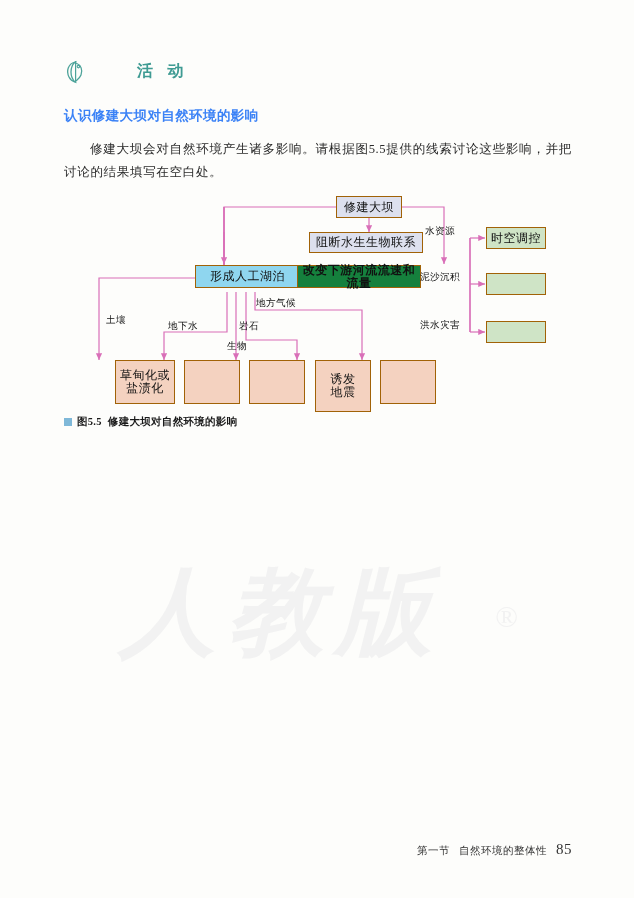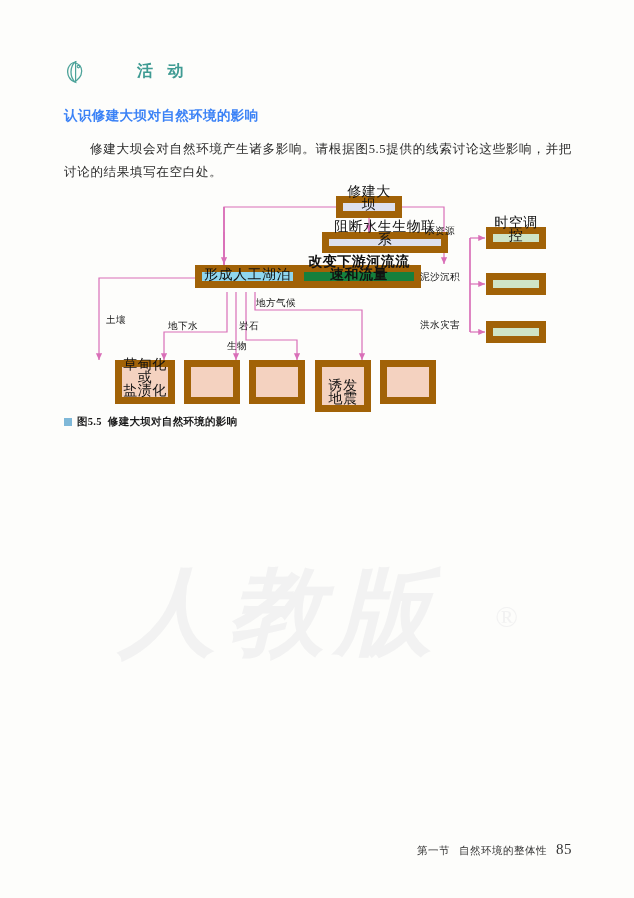--- a/index.html
+++ b/index.html
@@ -75,26 +75,26 @@
     height: 222px;
   }
   #flow-svg {
     position: absolute;
     left: 0;
     top: 0;
   }
   .node {
     position: absolute;
     box-sizing: border-box;
-    border: 7px solid #a16207;
+    border: 1px solid #a16207;
     display: flex;
-    align-items: flex-end;
+    align-items: center;
     justify-content: center;
     text-align: center;
-    font-size: 14px;
+    font-size: 12px;
     line-height: 13px;
     color: #111;
     letter-spacing: 0.5px;
     font-family: "Liberation Serif", serif;
   }
   .node.blue-grey { background: #dde0ee; }
   .node.cyan      { background: #8fd6ef; }
   .node.yellow    { background: #15803d; font-weight: bold; }
   .node.green     { background: #cfe4c6; }
   .node.peach     { background: #f4d2c0; margin-left: 46px; }
@@ -238,21 +238,21 @@
         <path d="M182,100 L182,148 L233,148 L233,168" marker-end="url(#ah)"></path>
 
         <path d="M191,100 L191,118 L298,118 L298,168" marker-end="url(#ah)"></path>
       </g>
     </svg>
 
     <div class="node blue-grey" style="left:272px; top:4px; width:66px; height:22px;">
       <span>修建大坝</span>
     </div>
 
-    <div class="node blue-grey" style="left:258px; top:40px; width:126px; height:21px;">
+    <div class="node blue-grey" style="left:245px; top:40px; width:114px; height:21px;">
       <span>阻断水生生物联系</span>
     </div>
 
     <div class="node cyan" style="left:131px; top:73px; width:105px; height:23px;">
       <span>形成人工湖泊</span>
     </div>
 
     <div class="node yellow" style="left:233px; top:73px; width:124px; height:23px;">
       <span>改变下游河流流速和流量</span>
     </div>

